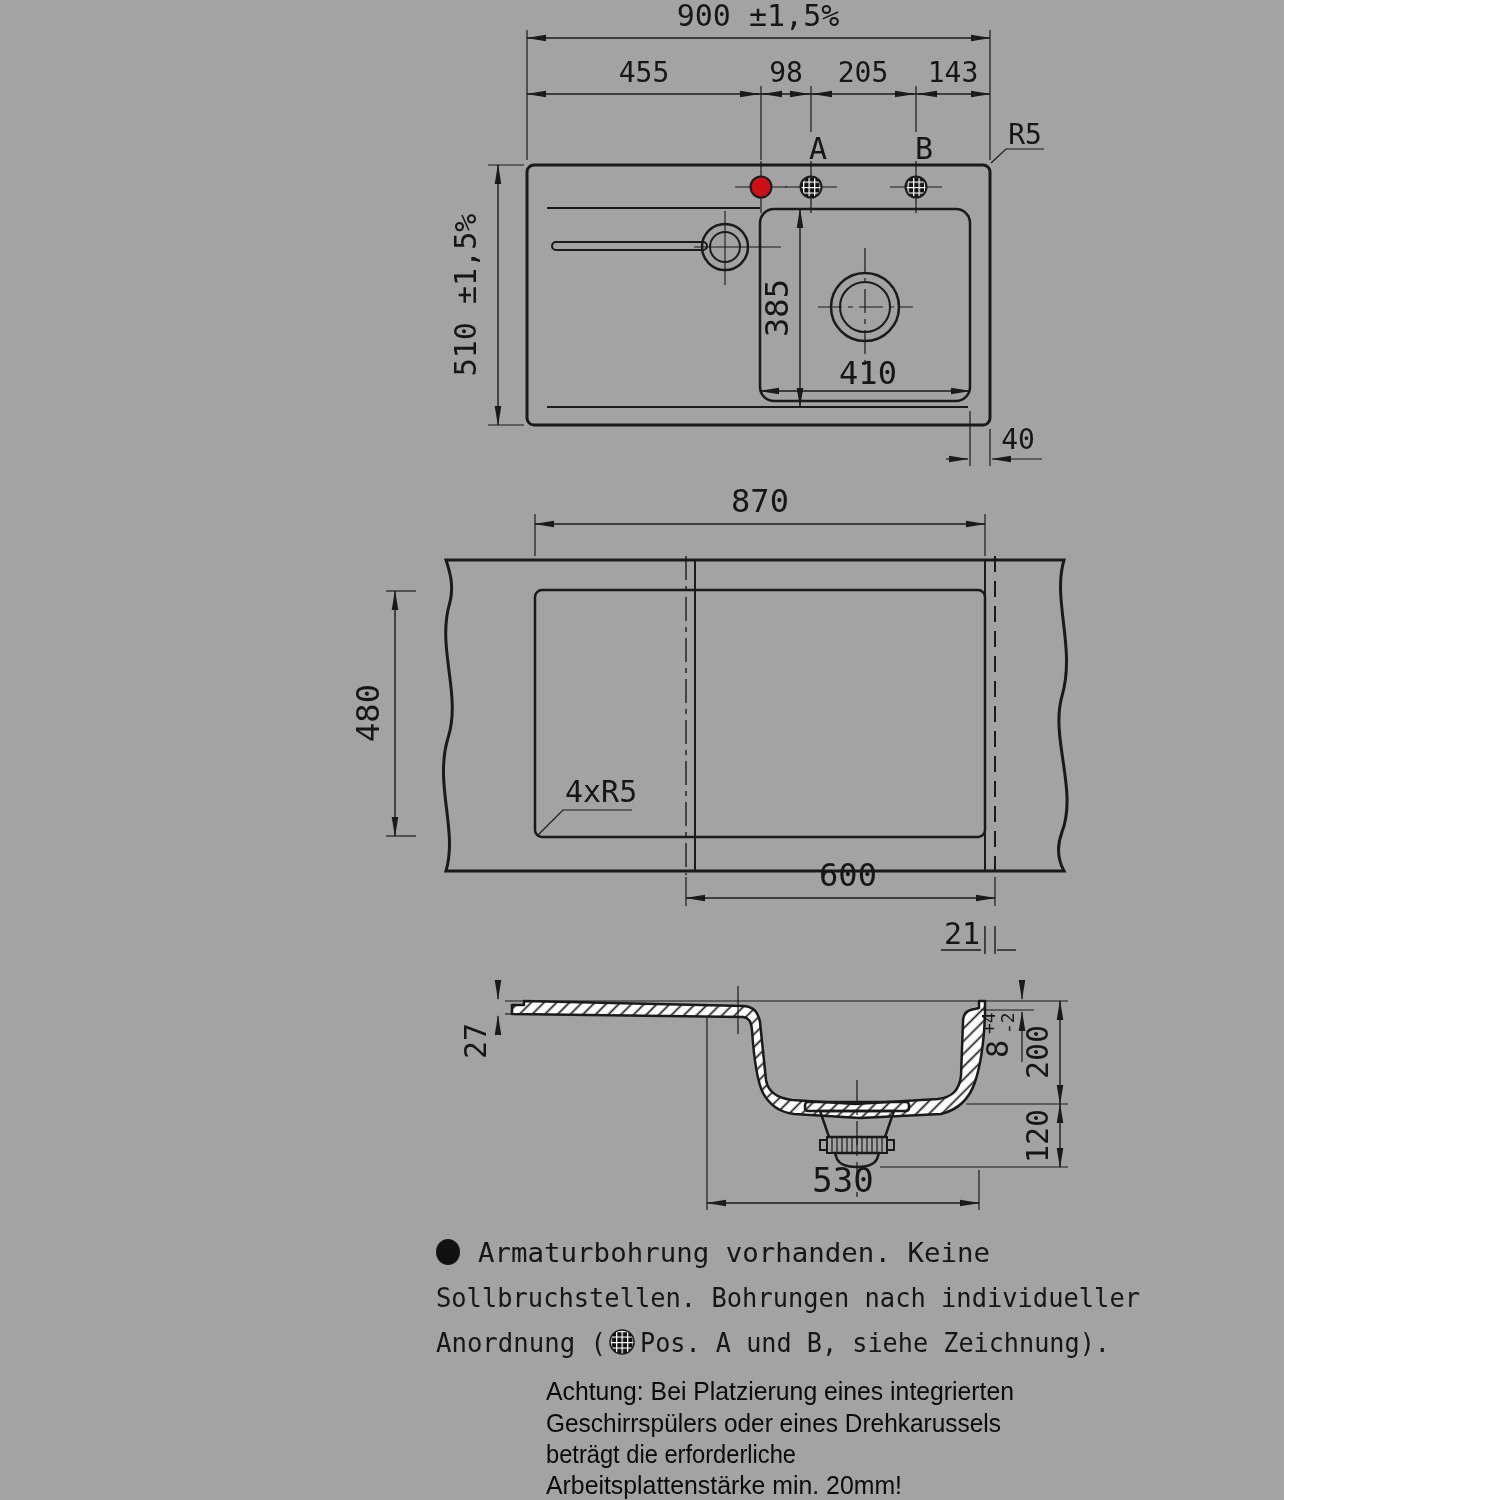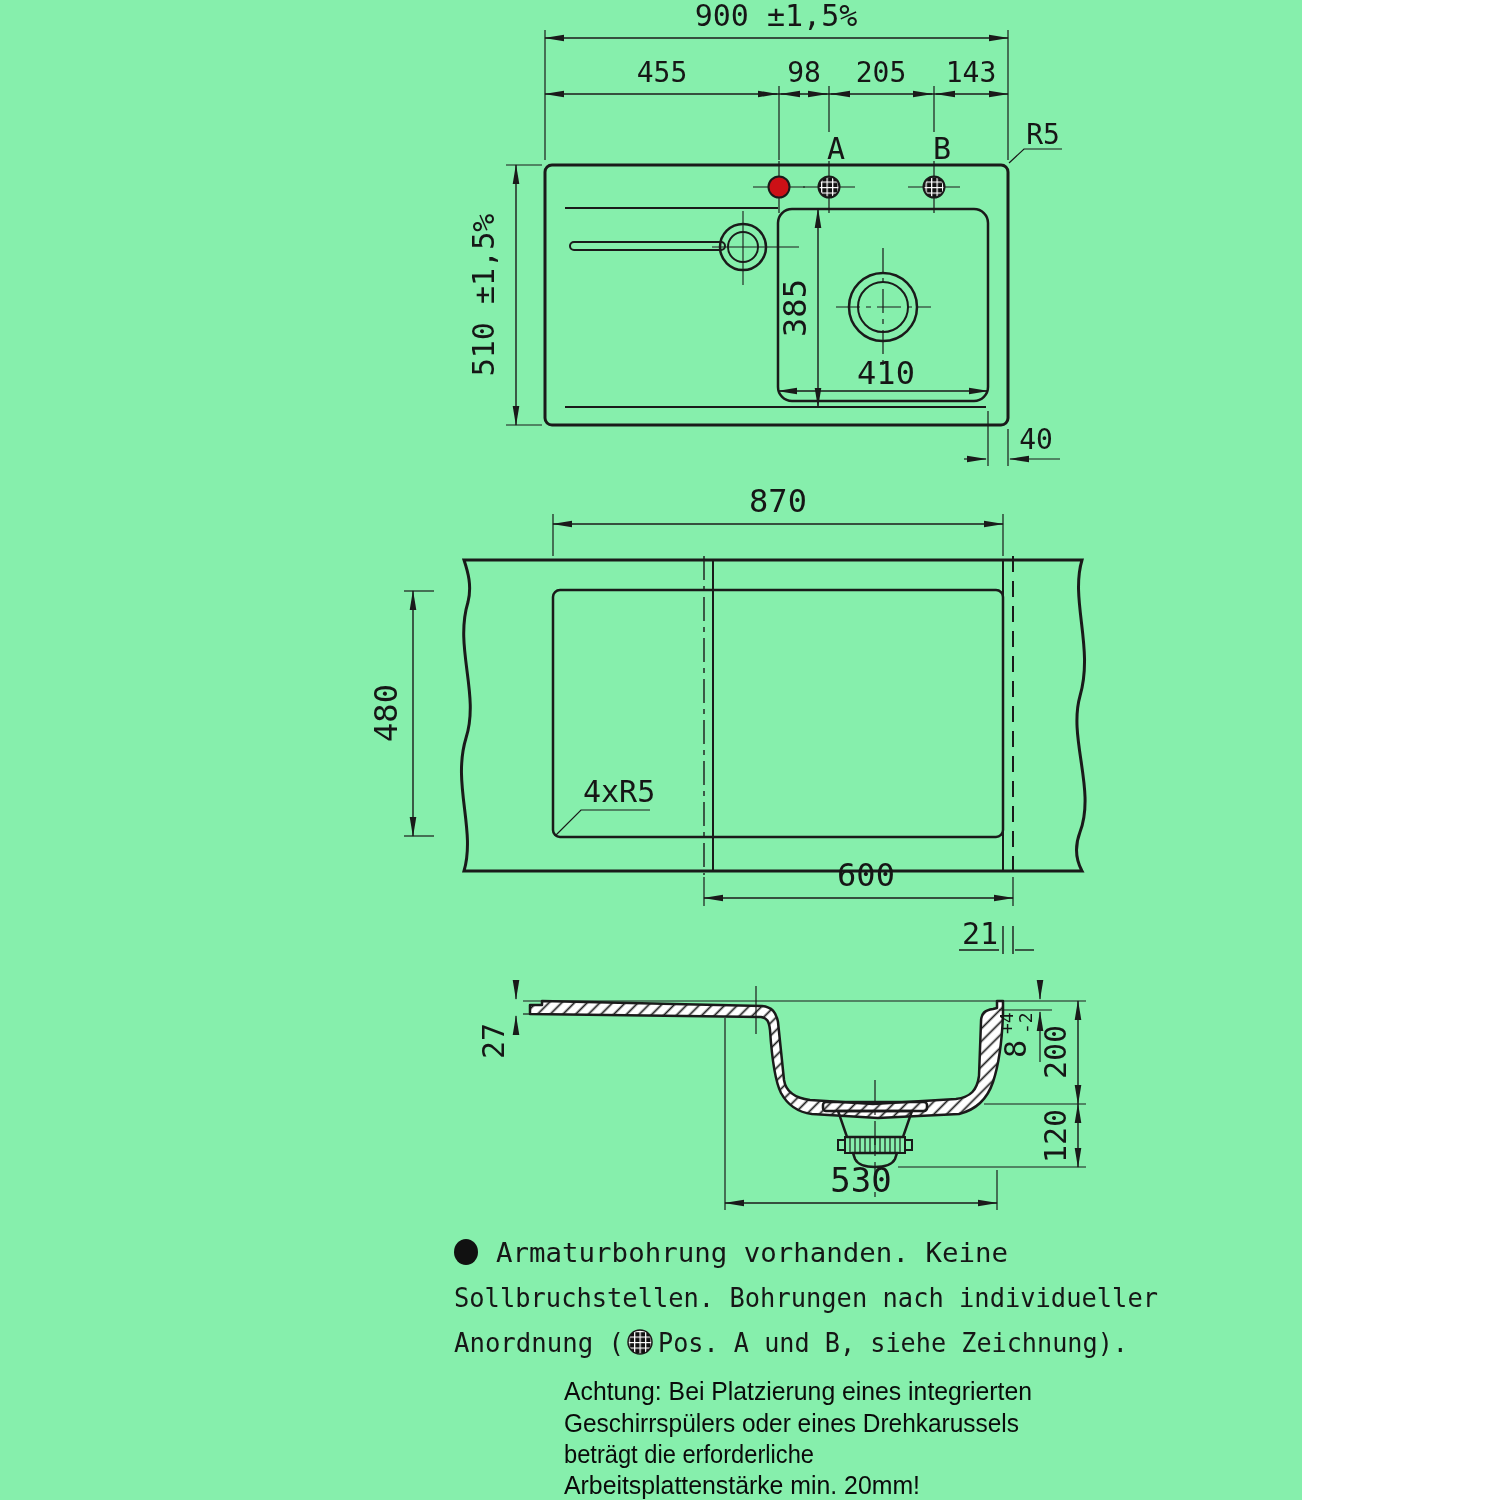--- a/index.html
+++ b/index.html
@@ -1,16 +1,16 @@
 <!DOCTYPE html>
 <html><head>
 <meta charset="utf-8">
 <style>
   html,body{margin:0;padding:0;background:#ffffff;}
-  .stage{width:1284px;height:1500px;background:#86efac;position:relative;font-family:"DejaVu Sans Mono",monospace;padding-left:18px;}
+  .stage{width:1284px;height:1500px;background:#a3a3a3;position:relative;font-family:"DejaVu Sans Mono",monospace;}
   svg{display:block}
   .ln{stroke:#1a1a1a;fill:none;stroke-linecap:butt;}
   .w11{stroke-width:1.1px}.w12{stroke-width:1.2px}.w14{stroke-width:1.4px}
   .w2{stroke-width:2px}.w25{stroke-width:2.5px}.w3{stroke-width:3px}
   .dashdot{stroke-dasharray:24 6 5 6}
   .dash{stroke-dasharray:16 9}
   .dt{font-family:"DejaVu Sans Mono",monospace;fill:#161616;}
   .an{font-family:"Liberation Sans",sans-serif;fill:#0a0a0a;}
   .s18{font-size:18px}.s27{font-size:27px}.s26{font-size:26px}.s28{font-size:28px}
   .s30{font-size:30px}.s32{font-size:32px}.s34{font-size:34px}

